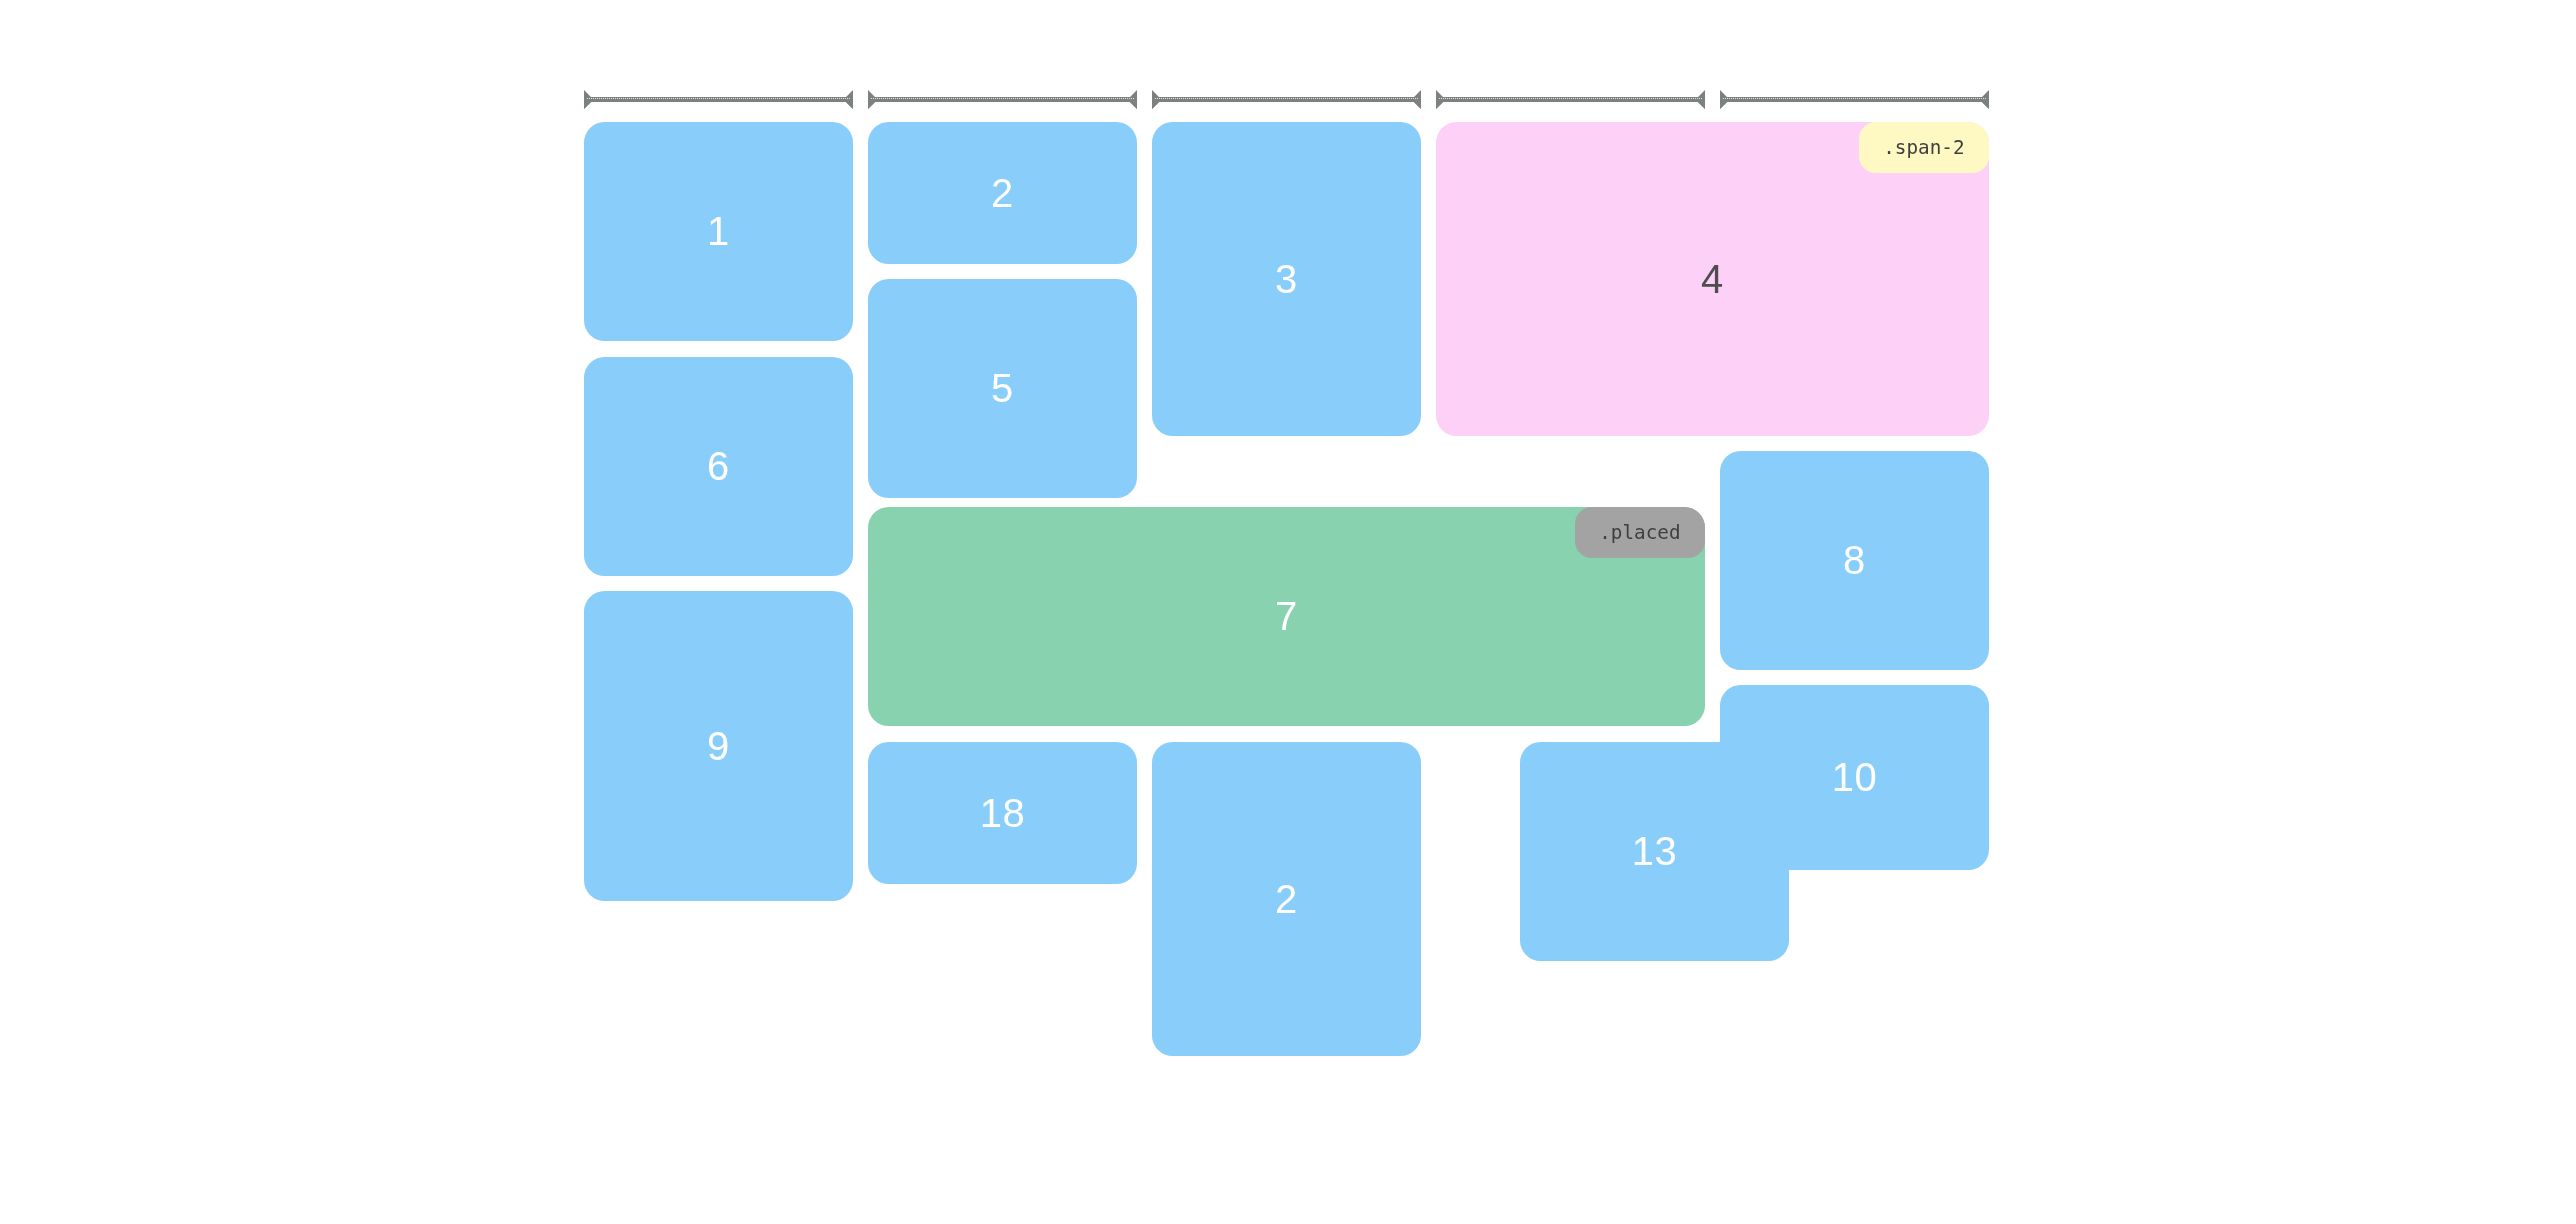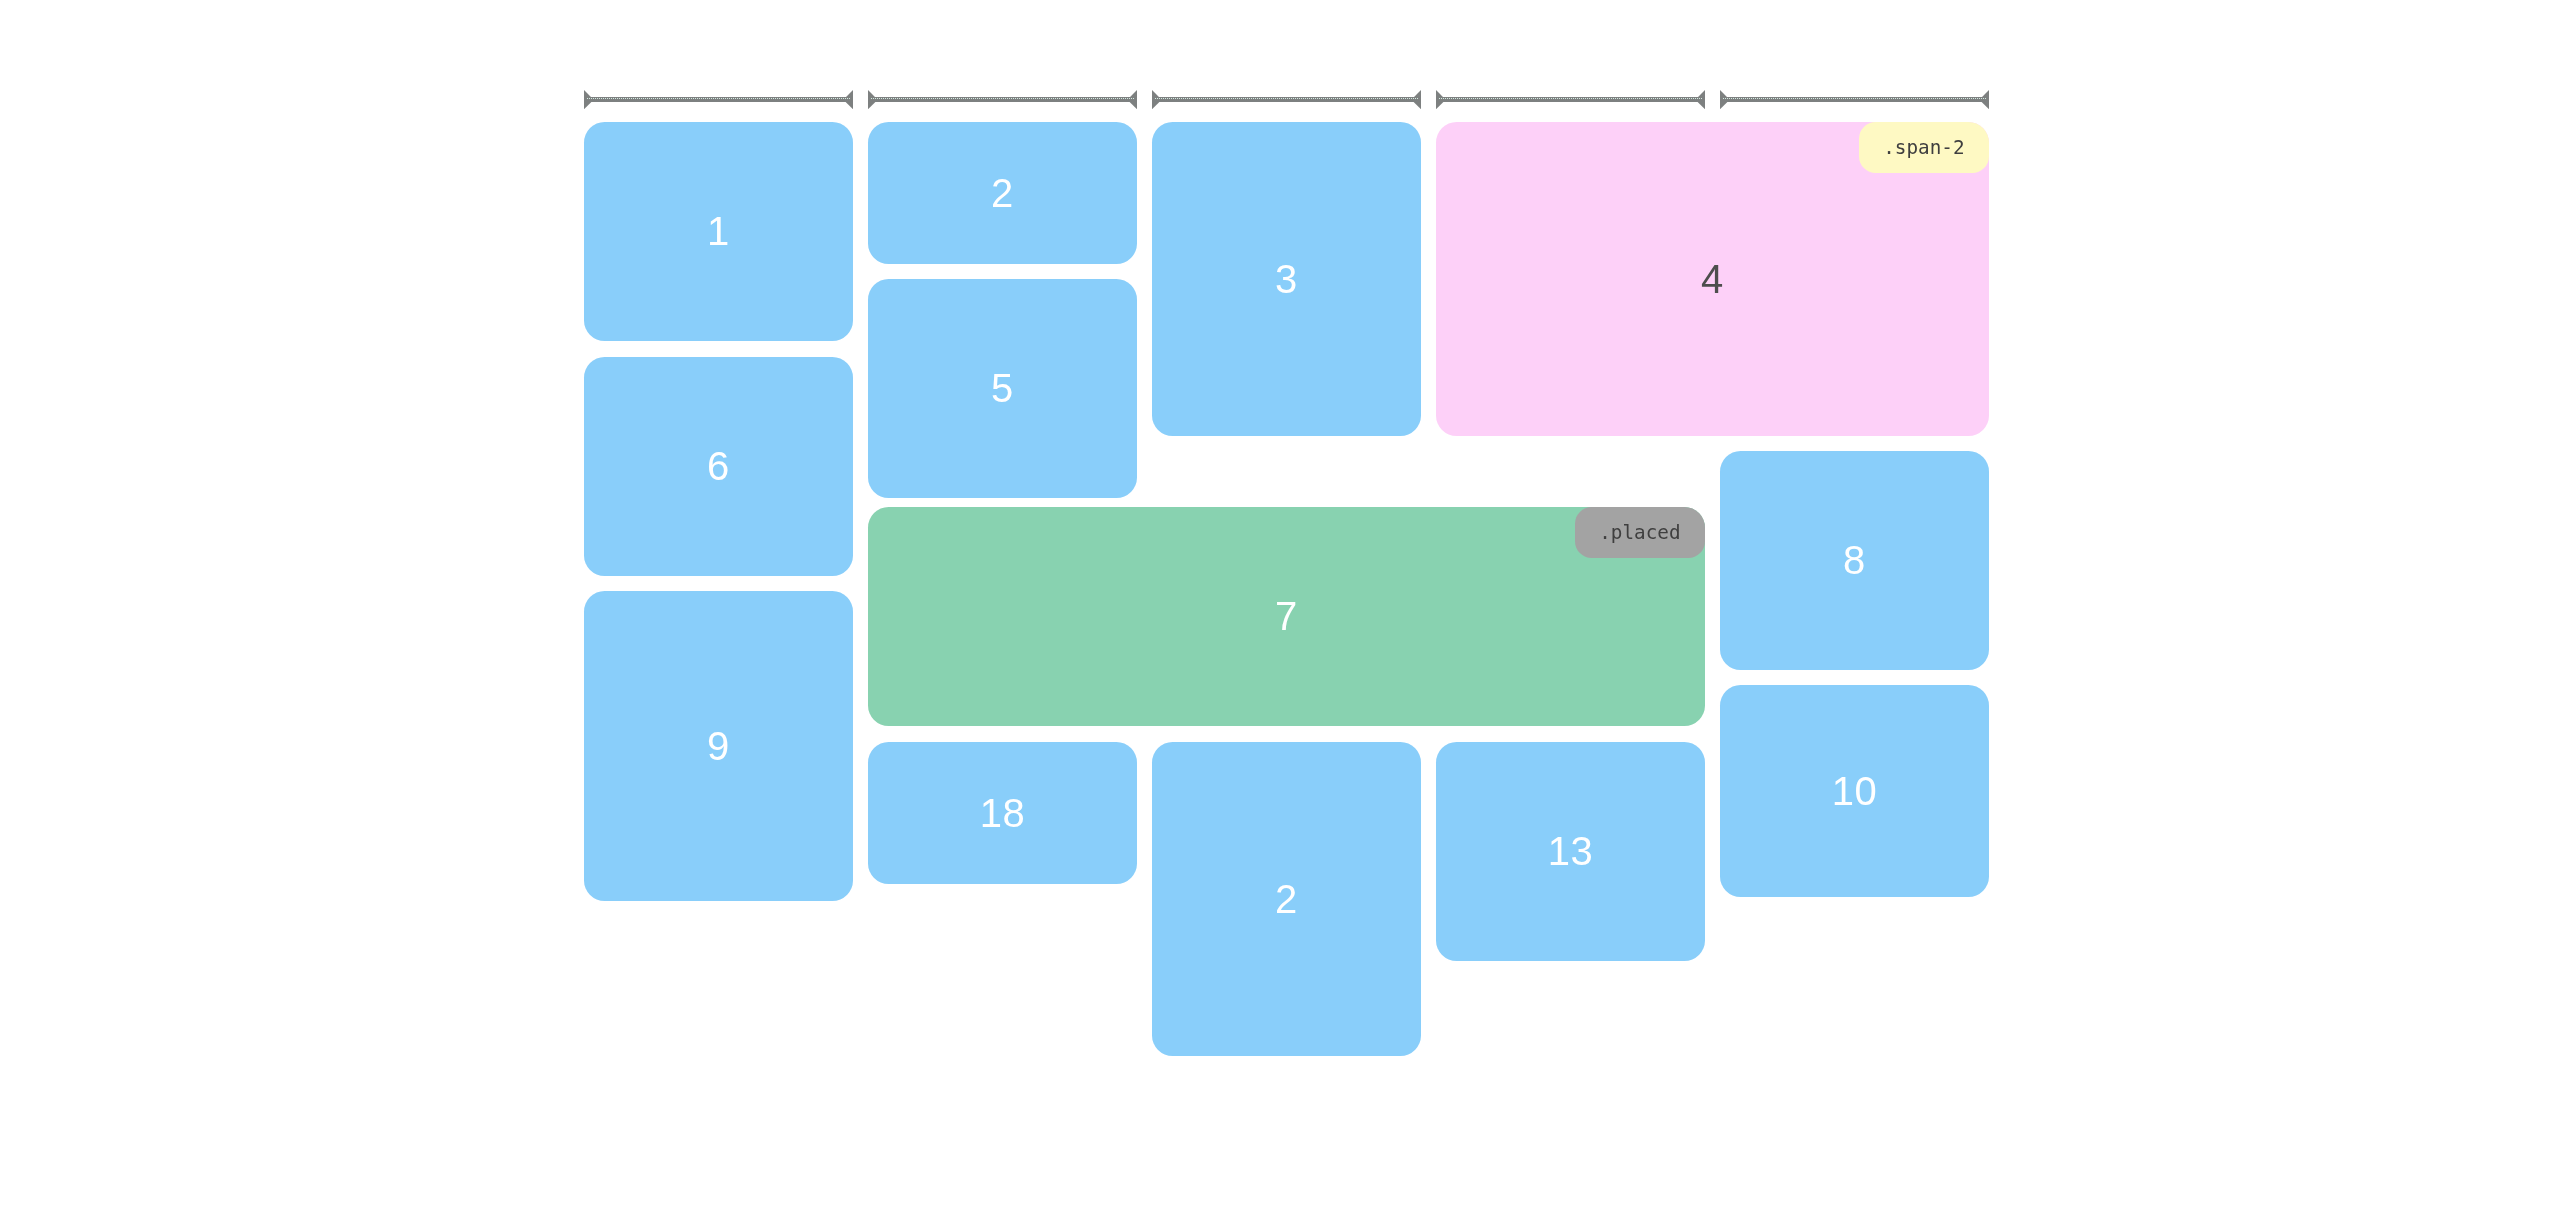--- a/index.html
+++ b/index.html
@@ -107,27 +107,27 @@
       <div class="item" style="left: 868px; top: 507px; width: 837px; height: 219px; background: rgb(136, 210, 176);">
         <span class="num" style="color: rgb(255, 255, 255);">7</span>
         <div class="badge" style="background: #a3a3a3; color: rgb(63, 63, 63);">.placed</div>
       </div>
       <div class="item" style="left: 1720px; top: 451px; width: 269px; height: 219px; background: rgb(137, 206, 250);">
         <span class="num" style="color: rgb(255, 255, 255);">8</span>
       </div>
       <div class="item" style="left: 584px; top: 591px; width: 269px; height: 310px; background: rgb(137, 206, 250);">
         <span class="num" style="color: rgb(255, 255, 255);">9</span>
       </div>
-      <div class="item" style="left: 1720px; top: 685px; width: 269px; height: 212px; background: rgb(137, 206, 250);">
+      <div class="item" style="left: 1720px; top: 685px; width: 269px; height: 185px; background: rgb(137, 206, 250);">
         <span class="num" style="color: rgb(255, 255, 255);">10</span>
       </div>
       <div class="item" style="left: 868px; top: 742px; width: 269px; height: 142px; background: rgb(137, 206, 250);">
         <span class="num" style="color: rgb(255, 255, 255);">18</span>
       </div>
       <div class="item" style="left: 1152px; top: 742px; width: 269px; height: 314px; background: rgb(137, 206, 250);">
         <span class="num" style="color: rgb(255, 255, 255);">2</span>
       </div>
-      <div class="item" style="left: 1436px; top: 742px; width: 269px; height: 219px; background: rgb(137, 206, 250);">
+      <div class="item" style="left: 1520px; top: 742px; width: 269px; height: 219px; background: rgb(137, 206, 250);">
         <span class="num" style="color: rgb(255, 255, 255);">13</span>
       </div>
     </div>
 </div>
 
 
 </body></html>

